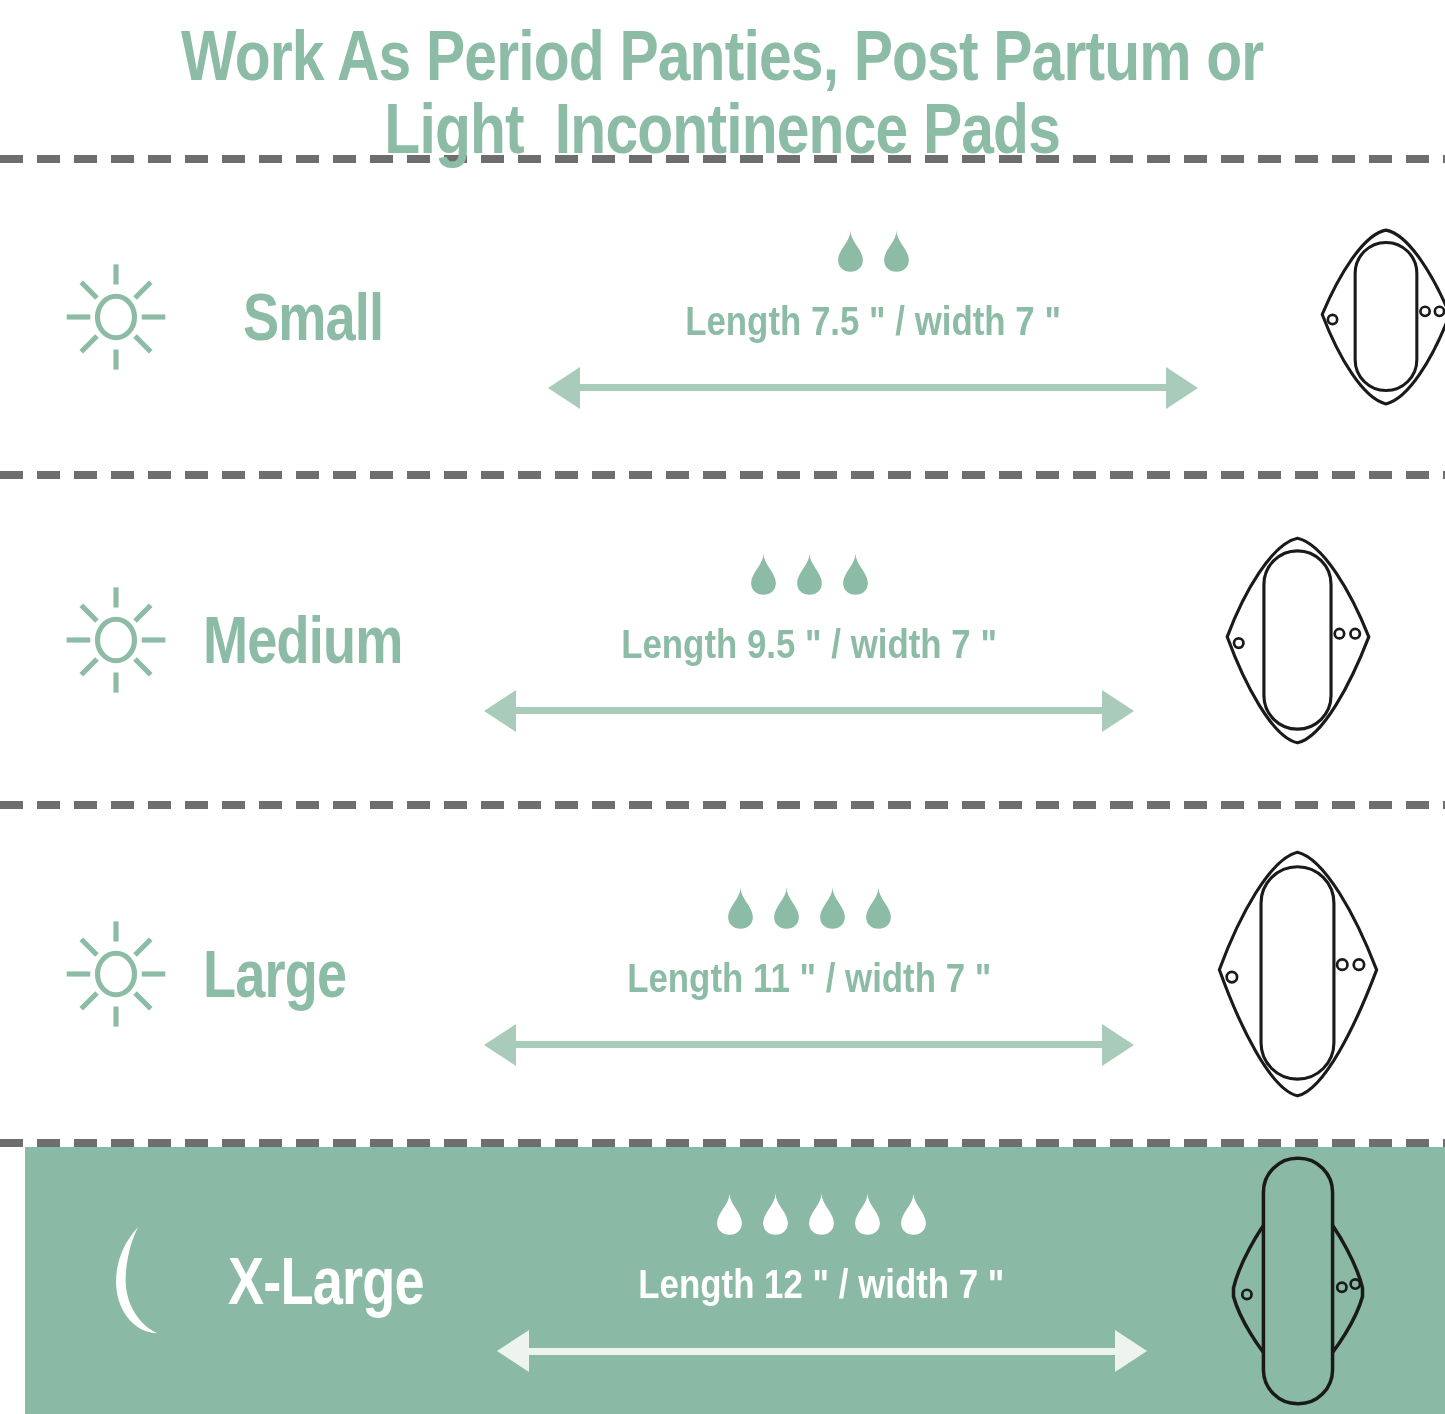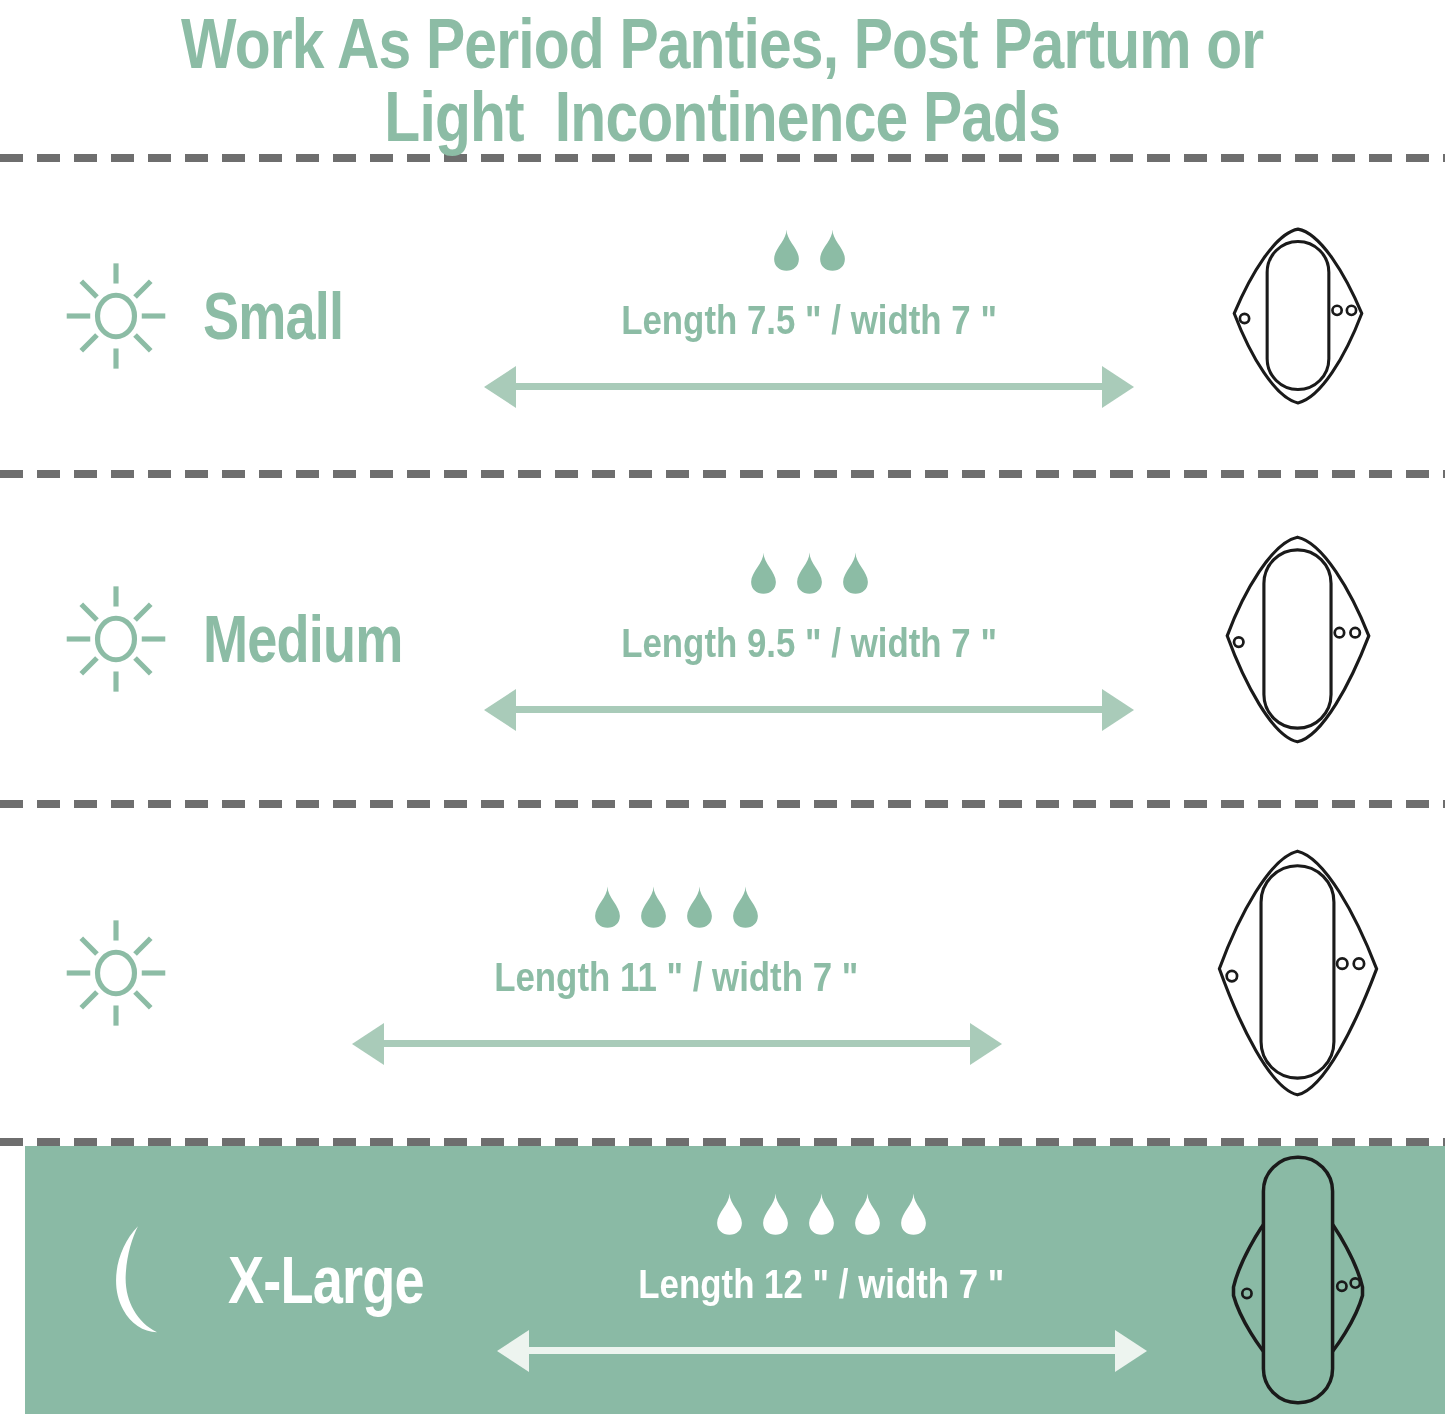--- a/index.html
+++ b/index.html
@@ -19,21 +19,21 @@
     background:var(--bg);
     font-family:"Liberation Sans", sans-serif;
     overflow:hidden;
   }
   .page{width:1445px;height:1414px;display:flex;flex-direction:column;}
 
   
   .title{
     height:155px;
     display:flex;flex-direction:column;align-items:center;justify-content:flex-start;
-    padding-top:8px;
+    padding-top:20px;
     color:var(--accent);
     font-weight:bold;
   }
   .title-line{
     display:inline-block;
     font-size:70px;
     line-height:73px;
     transform:scaleX(0.84);
     transform-origin:center;
     white-space:pre;
@@ -46,21 +46,21 @@
     background:repeating-linear-gradient(to right, var(--dash) 0 23px, transparent 23px 37px);
     flex:0 0 auto;
   }
 
   
   .row{
     display:flex;align-items:center;
     color:var(--accent);
     flex:0 0 auto;
   }
-  .row-small  {height:308px;}
+  .row-small  {height:308px;gap:40px;}
   .row-medium {height:322px;}
   .row-large  {height:330px;}
   .row-xlarge {height:271px;background:var(--row_bg);color:var(--on_accent);flex:1 1 auto;margin-left:25px;}
 
   .icon-zone{width:175px;margin-left:28px;display:flex;align-items:center;justify-content:center;flex:0 0 auto;}
   .label-zone{width:265px;flex:0 0 auto;}
   .size-label{
     display:inline-block;
     font-size:66px;font-weight:bold;
     transform:scaleX(0.82);transform-origin:left center;
@@ -209,20 +209,23 @@
         <line x1="50" y1="3" x2="50" y2="21"></line>
           <line x1="50" y1="79" x2="50" y2="97"></line>
         <line x1="6" y1="50" x2="27" y2="50"></line>
           <line x1="73" y1="50" x2="94" y2="50"></line>
         <line x1="19" y1="19" x2="33" y2="33"></line>
           <line x1="81" y1="19" x2="67" y2="33"></line>
         <line x1="19" y1="81" x2="33" y2="67"></line>
           <line x1="81" y1="81" x2="67" y2="67"></line>
       </svg>
     </div>
+    <div class="label-zone">
+      <span class="size-label">Large</span>
+    </div>
     <div class="center-zone">
       <div class="drops">
           <svg class="drop" viewBox="0 0 24 32">
             <path d="M12 1 C12 9 3 15 3 22.5 C3 27.8 7 31 12 31 C17 31 21 27.8 21 22.5 C21 15 12 9 12 1 Z"></path>
           </svg>
           <svg class="drop" viewBox="0 0 24 32">
             <path d="M12 1 C12 9 3 15 3 22.5 C3 27.8 7 31 12 31 C17 31 21 27.8 21 22.5 C21 15 12 9 12 1 Z"></path>
           </svg>
           <svg class="drop" viewBox="0 0 24 32">
             <path d="M12 1 C12 9 3 15 3 22.5 C3 27.8 7 31 12 31 C17 31 21 27.8 21 22.5 C21 15 12 9 12 1 Z"></path>

